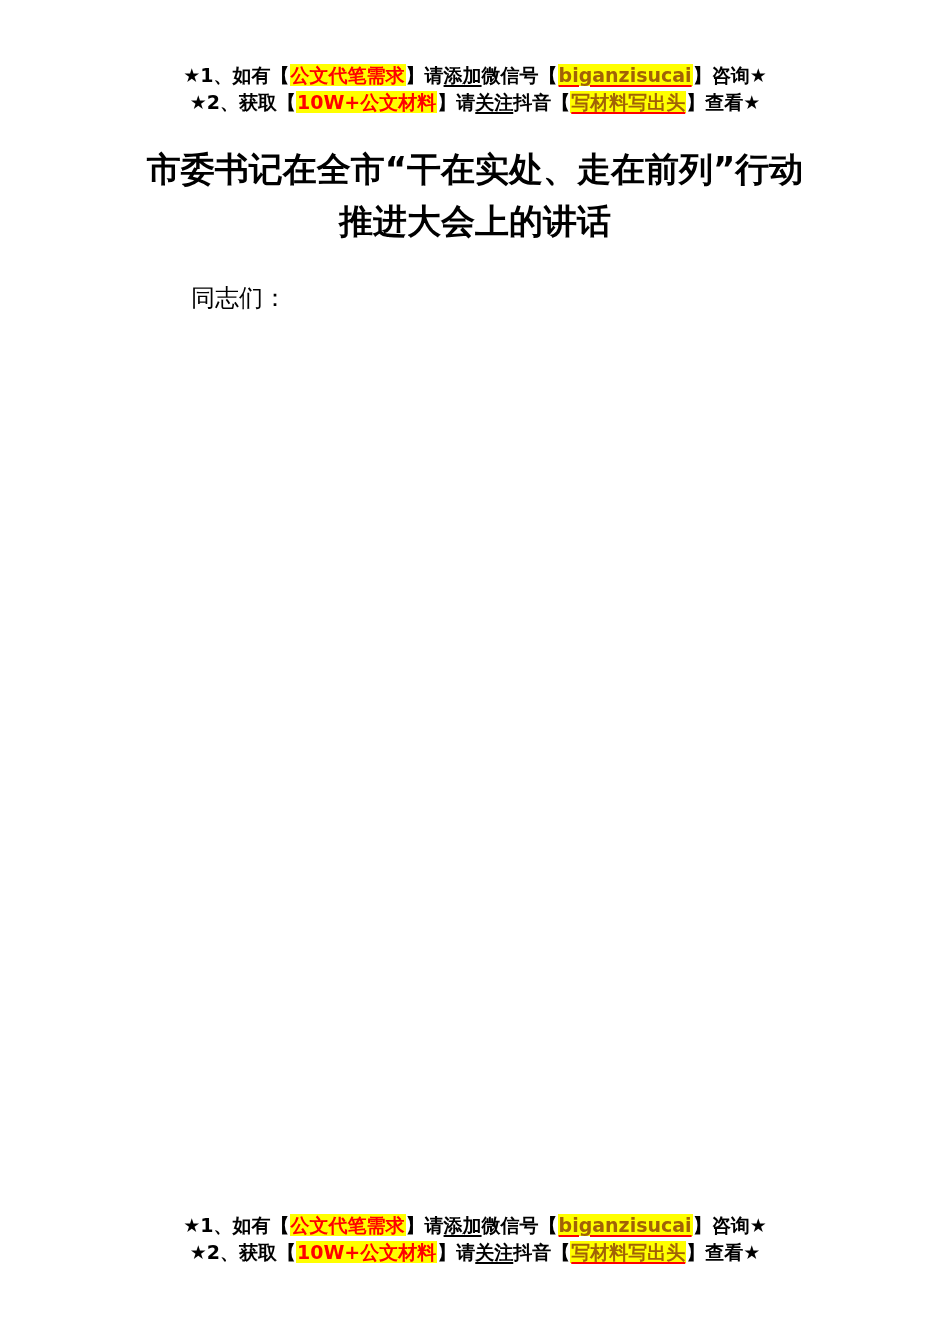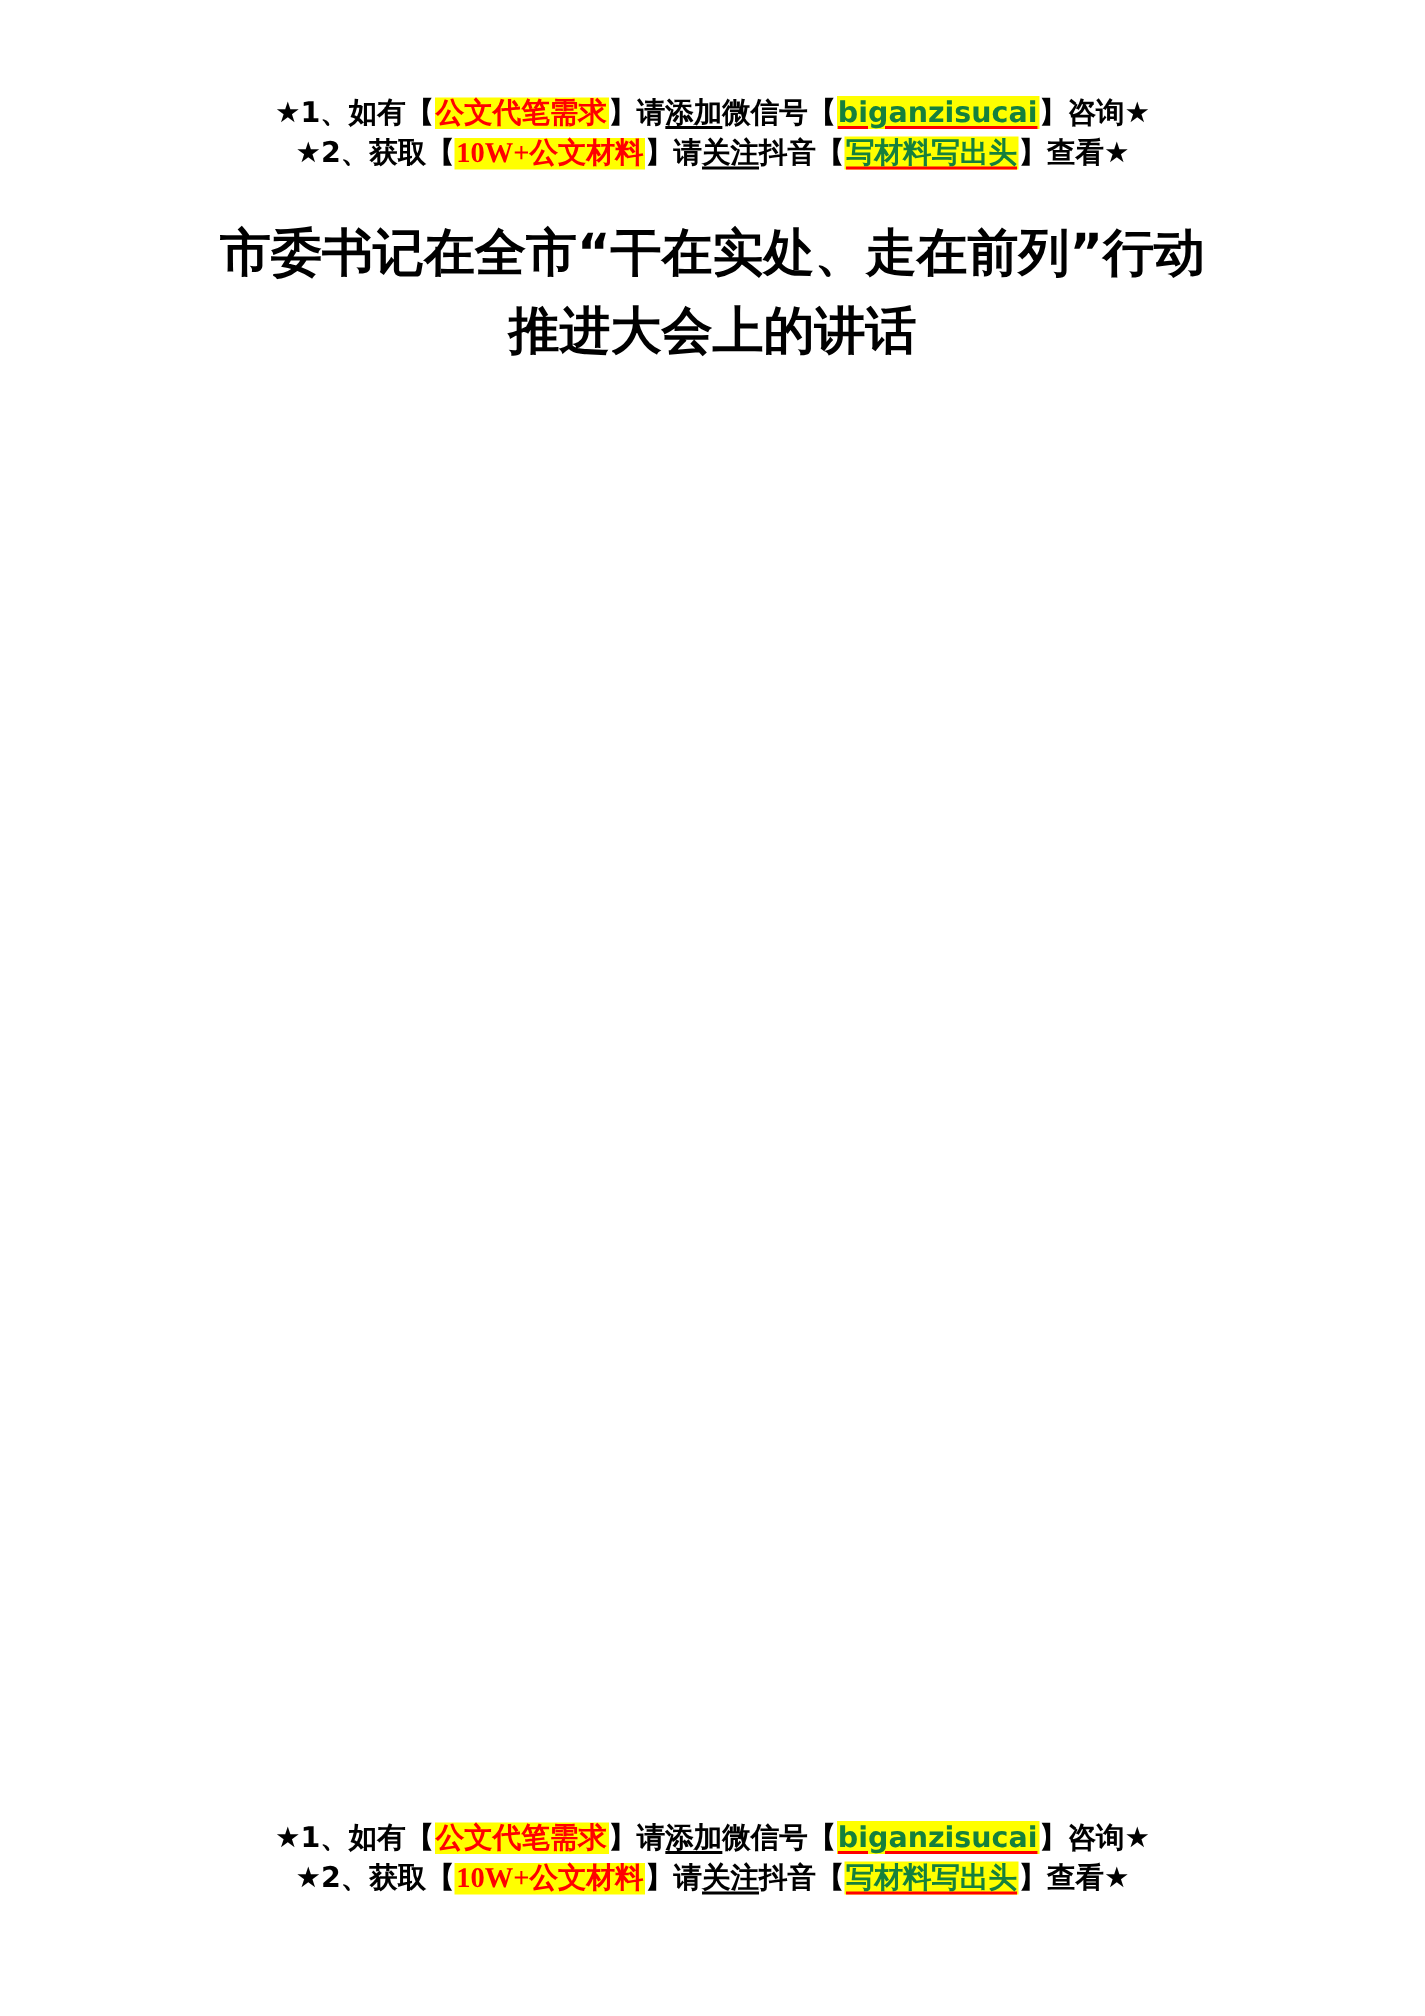--- a/index.html
+++ b/index.html
@@ -27,30 +27,29 @@
     line-height: 27px;
     color: #000000;
     white-space: nowrap;
   }
   .promo-top { top: 62px; }
   .promo-bottom { top: 1212px; }
   .hl {
     background: #ffff00;
     color: #ff0000;
     padding: 0 1px;
-    font-family: Liberation Serif, serif;
   }
   .ul-black {
     text-decoration: underline;
     text-decoration-thickness: 2px;
     text-underline-offset: 3px;
   }
   .hl-ul {
     background: #ffff00;
-    color: #15803d;
+    color: #a16207;
     padding: 0 1px;
     text-decoration: underline;
     text-decoration-color: #ff0000;
     text-decoration-thickness: 2px;
     text-underline-offset: 3px;
   }
   
   .doc-title {
     position: absolute;
     top: 143px;
@@ -89,20 +88,21 @@
       <span>★1、如有【</span><span class="hl">公文代笔需求</span><span>】请</span><span class="ul-black">添加</span><span>微信号【</span><span class="hl-ul">biganzisucai</span><span>】咨询★</span>
     </div>
     <div class="promo-line">
       <span>★2、获取【</span><span class="hl">10W+公文材料</span><span>】请</span><span class="ul-black">关注</span><span>抖音【</span><span class="hl-ul">写材料写出头</span><span>】查看★</span>
     </div>
   </div>
 
   <div class="doc-title">市委书记在全市“干在实处、走在前列”行动推进大会上的讲话</div>
 
   <div class="doc-body">
+    <p>同志们：</p>
   </div>
 
   <div class="promo promo-bottom">
     <div class="promo-line">
       <span>★1、如有【</span><span class="hl">公文代笔需求</span><span>】请</span><span class="ul-black">添加</span><span>微信号【</span><span class="hl-ul">biganzisucai</span><span>】咨询★</span>
     </div>
     <div class="promo-line">
       <span>★2、获取【</span><span class="hl">10W+公文材料</span><span>】请</span><span class="ul-black">关注</span><span>抖音【</span><span class="hl-ul">写材料写出头</span><span>】查看★</span>
     </div>
   </div>

